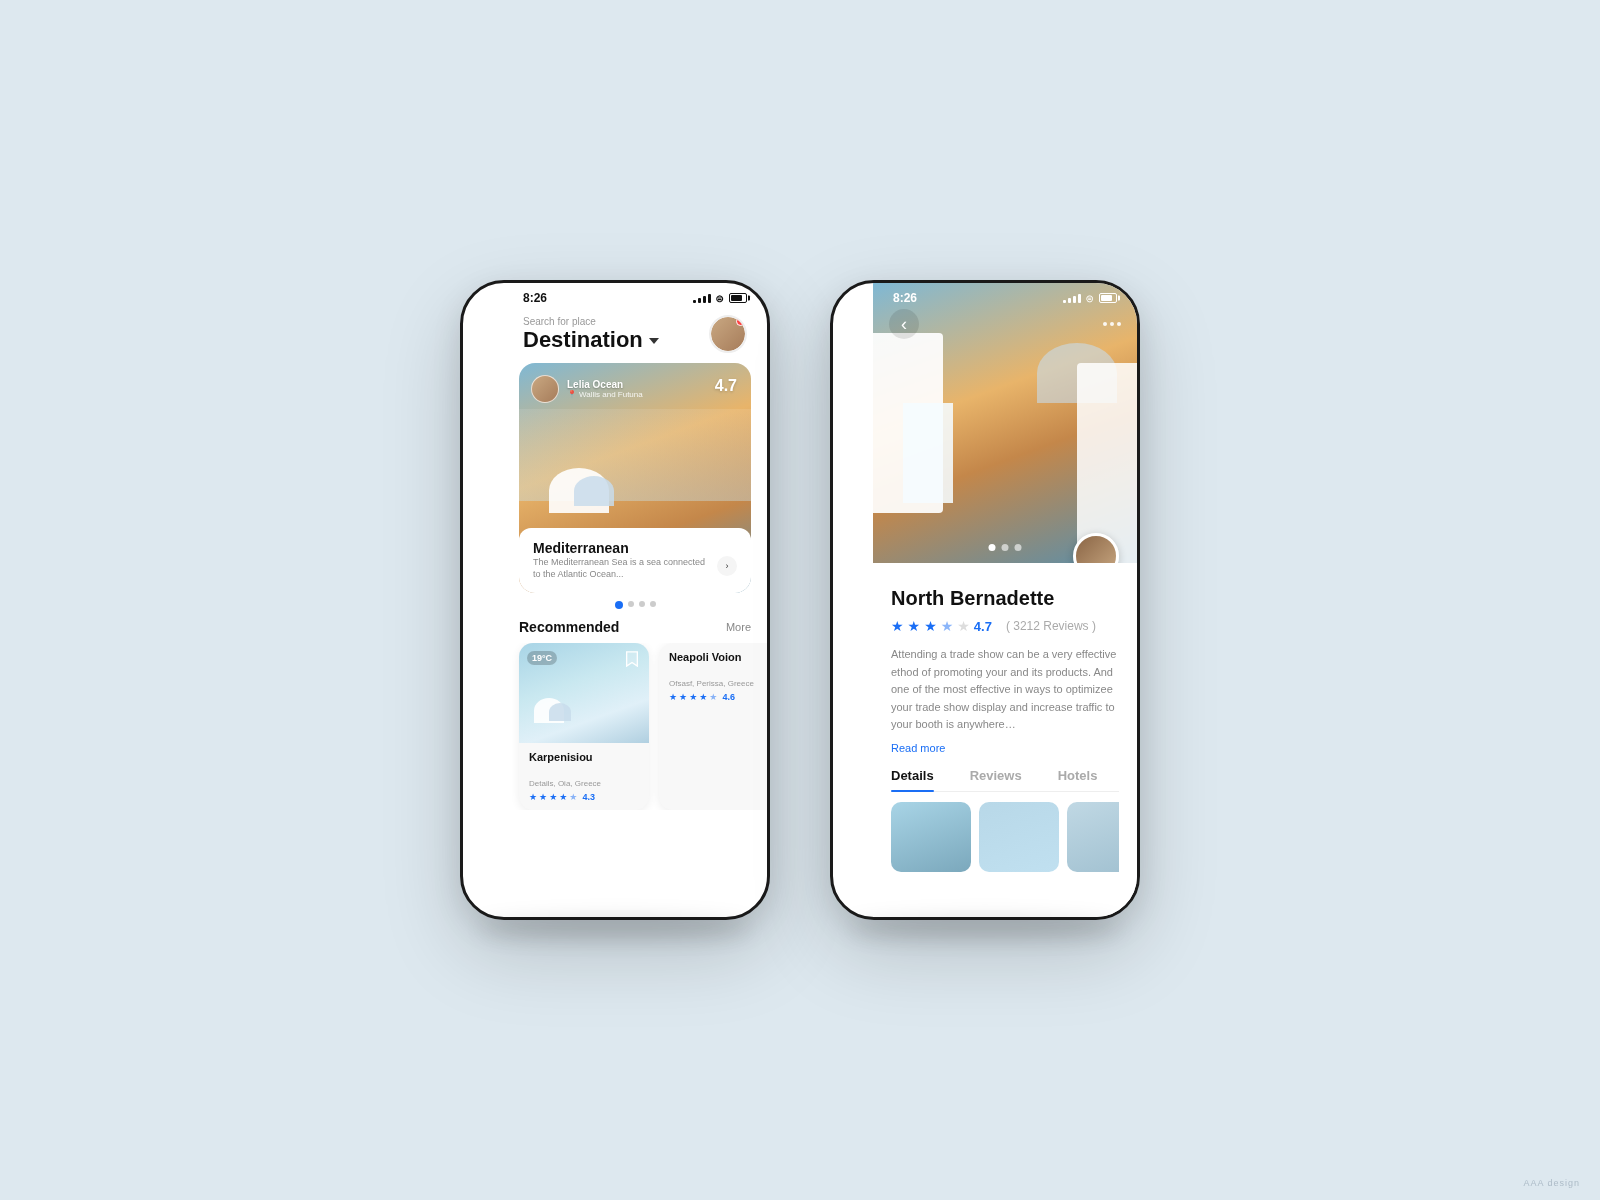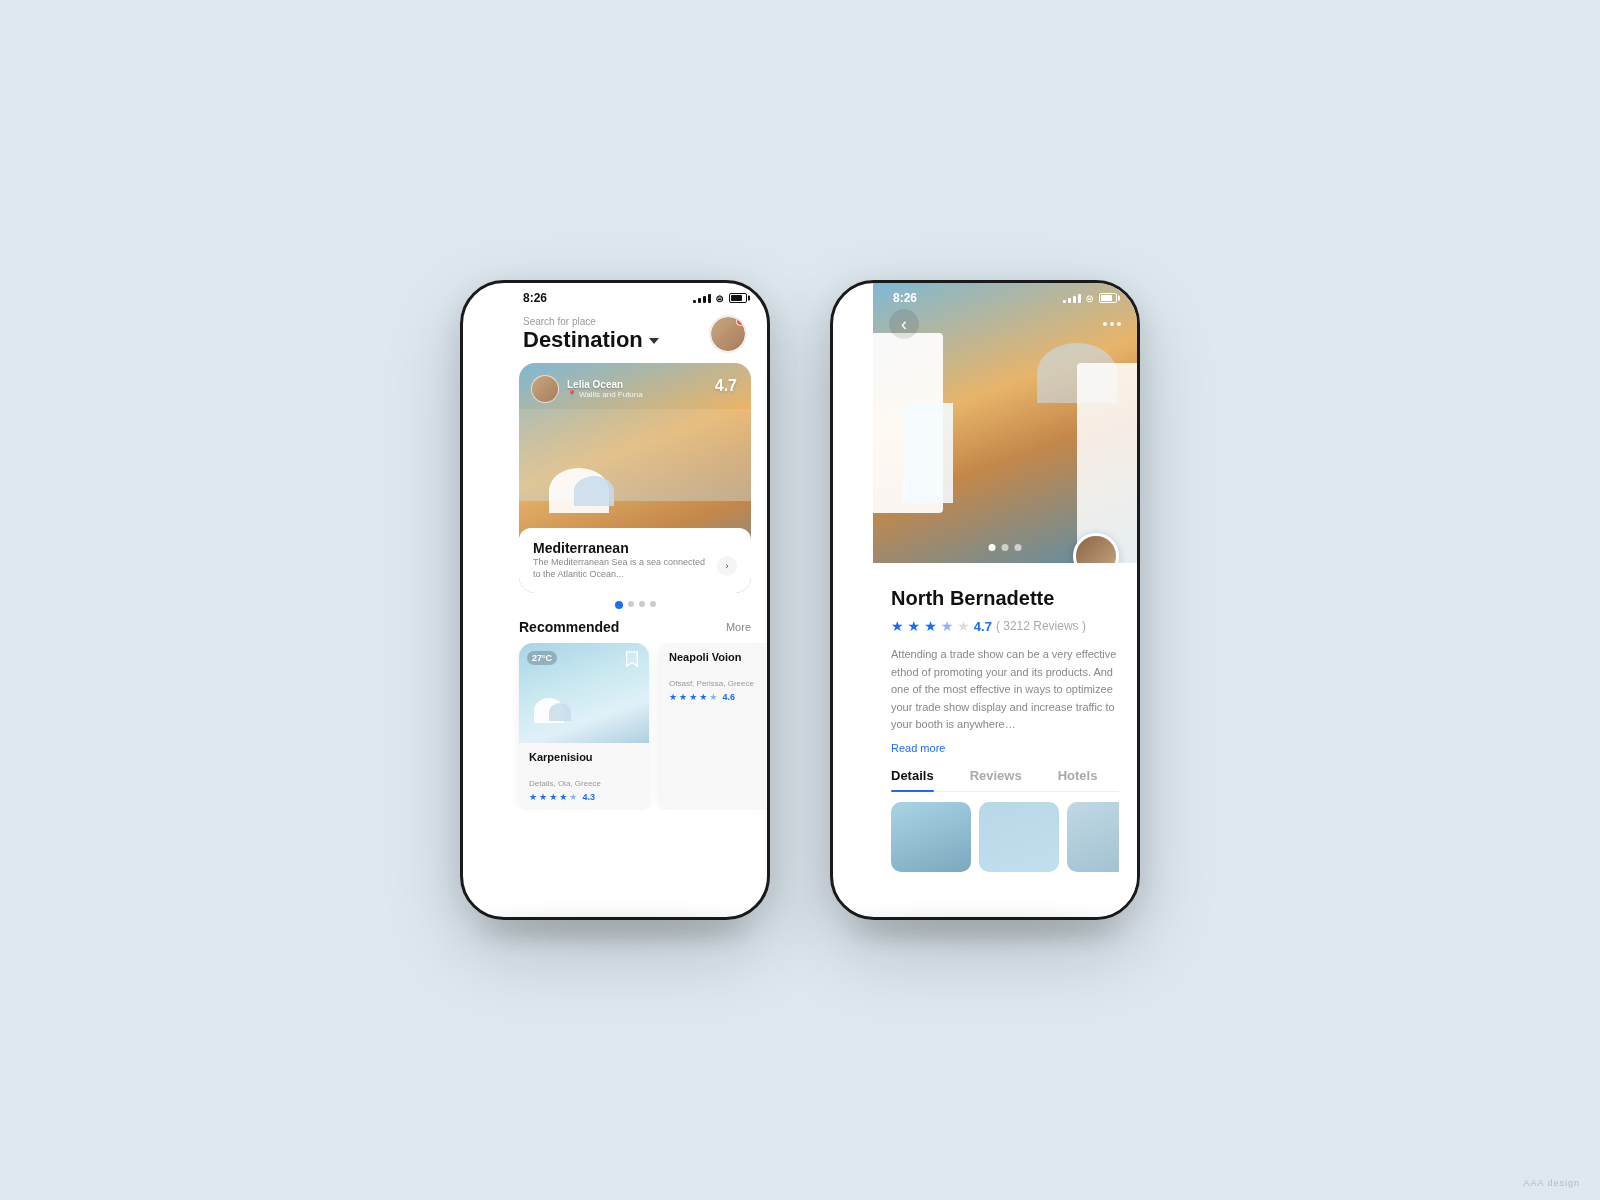--- a/index.html
+++ b/index.html
@@ -407,21 +407,21 @@
       flex: 1;
       background: #fff;
       padding: 24px 18px 10px;
       overflow: hidden;
     }
     .detail-place-name { font-size: 20px; font-weight: 700; color: #111; margin-bottom: 8px; }
     .detail-stars-row { display: flex; align-items: center; gap: 4px; margin-bottom: 12px; }
     .detail-star { color: #1a6ef5; font-size: 14px; }
     .detail-star.half { opacity: 0.5; }
     .detail-rating { font-size: 13px; font-weight: 700; color: #1a6ef5; }
-    .detail-reviews { font-size: 12px; color: #aaa; margin-left: 0; }
+    .detail-reviews { font-size: 12px; color: #aaa; margin-left: 10px; }
 
     .detail-desc {
       font-size: 11px;
       color: #888;
       line-height: 1.6;
       margin-bottom: 4px;
     }
     .read-more { color: #1a6ef5; font-size: 11px; cursor: pointer; }
 
     .detail-tabs {
@@ -553,21 +553,21 @@
       </div>
 
       <div class="recommended-row">
 
         <div class="rec-card">
           <div class="rec-card-img">
             <div class="rec-bg1">
               <div class="mini-arch"></div>
               <div class="mini-dome"></div>
             </div>
-            <div class="temp-badge">27°C</div>
+            <div class="temp-badge">19°C</div>
             <div class="bookmark-icon">
               <svg viewBox="0 0 14 18" fill="none" xmlns="http://www.w3.org/2000/svg">
                 <path d="M1 1h12v16l-6-4-6 4V1z" stroke="white" stroke-width="1.5" fill="rgba(255,255,255,0.2)"></path>
               </svg>
             </div>
           </div>
           <div class="rec-card-info">
             <div class="rec-place-name">Karpenisiou</div>
             <div class="rec-location">Details, Oia, Greece</div>
             <div class="rec-stars">

